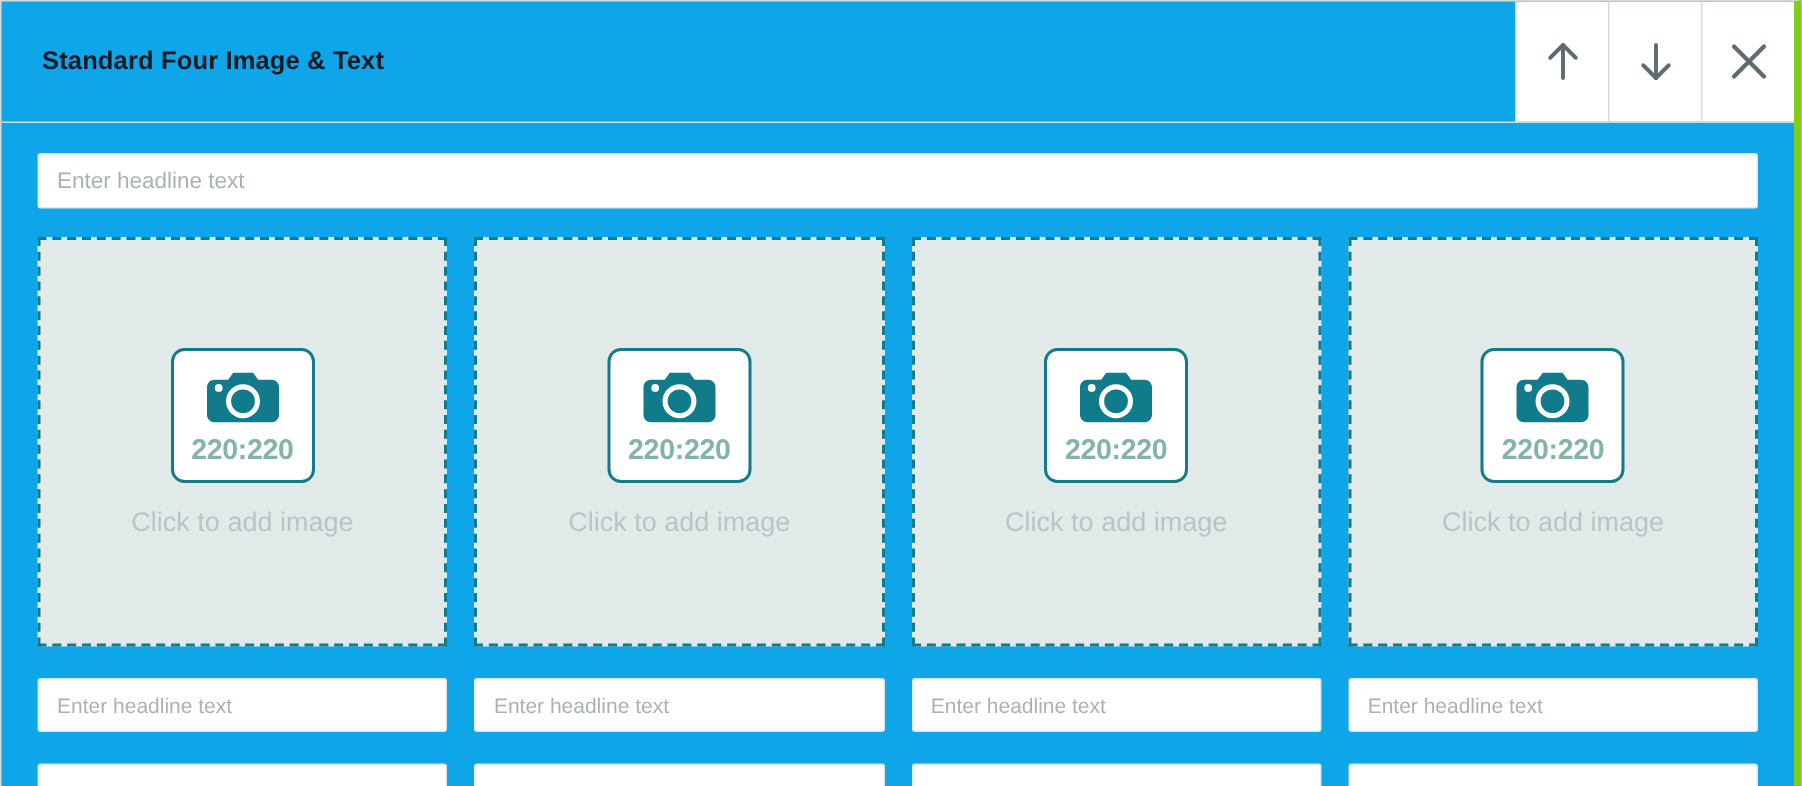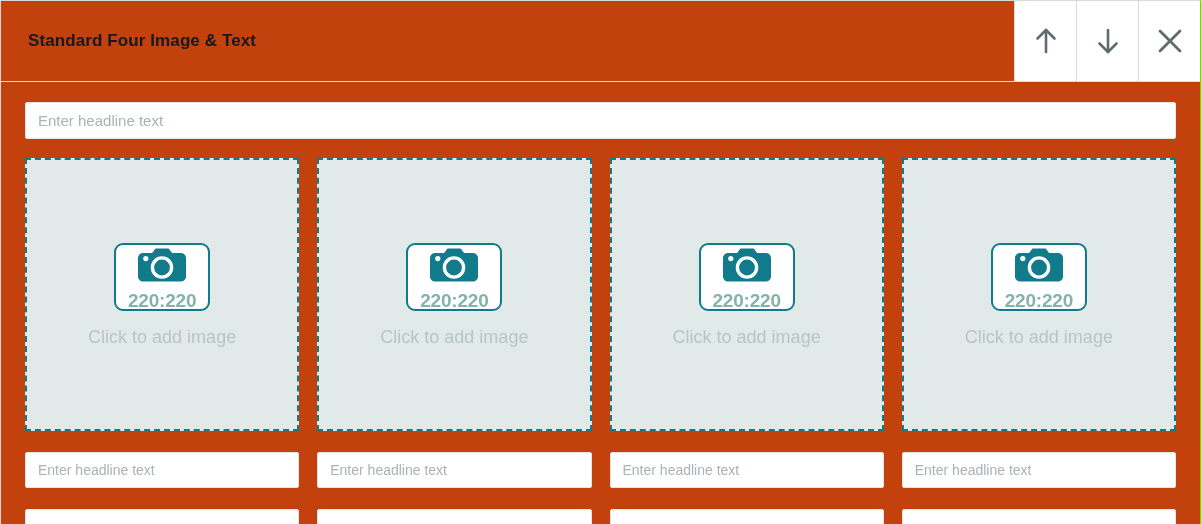--- a/index.html
+++ b/index.html
@@ -15,23 +15,23 @@
     overflow: hidden;
     font-family: "Liberation Sans", "DejaVu Sans", sans-serif;
     color: #16191f;
   }
 
   
   .module {
     position: relative;
     width: 1201px;
     height: 524px;
-    background: #c2410c;
+    background: #0ea5e9;
     border-left: 1px solid #d5dbdb;
-    border-right: 1px solid #84cc16;
+    border-right: 5px solid #84cc16;
     border-top: 1px solid #d5dbdb;
     overflow: hidden;
   }
 
   
   .module-header {
     position: relative;
     height: 81px;
     border-bottom: 1px solid #d5dbdb;
     display: flex;
@@ -107,21 +107,21 @@
     background: #e2e9e9;
     border: 2px dashed #117a8b;
     display: flex;
     flex-direction: column;
     align-items: center;
     justify-content: center;
     cursor: pointer;
   }
   .ratio-chip {
     width: 96px;
-    height: 68px;
+    height: 90px;
     background: #ffffff;
     border: 2px solid #117a8b;
     border-radius: 9px;
     display: flex;
     flex-direction: column;
     align-items: center;
     justify-content: center;
     gap: 1px;
     margin-bottom: 17px;
   }

